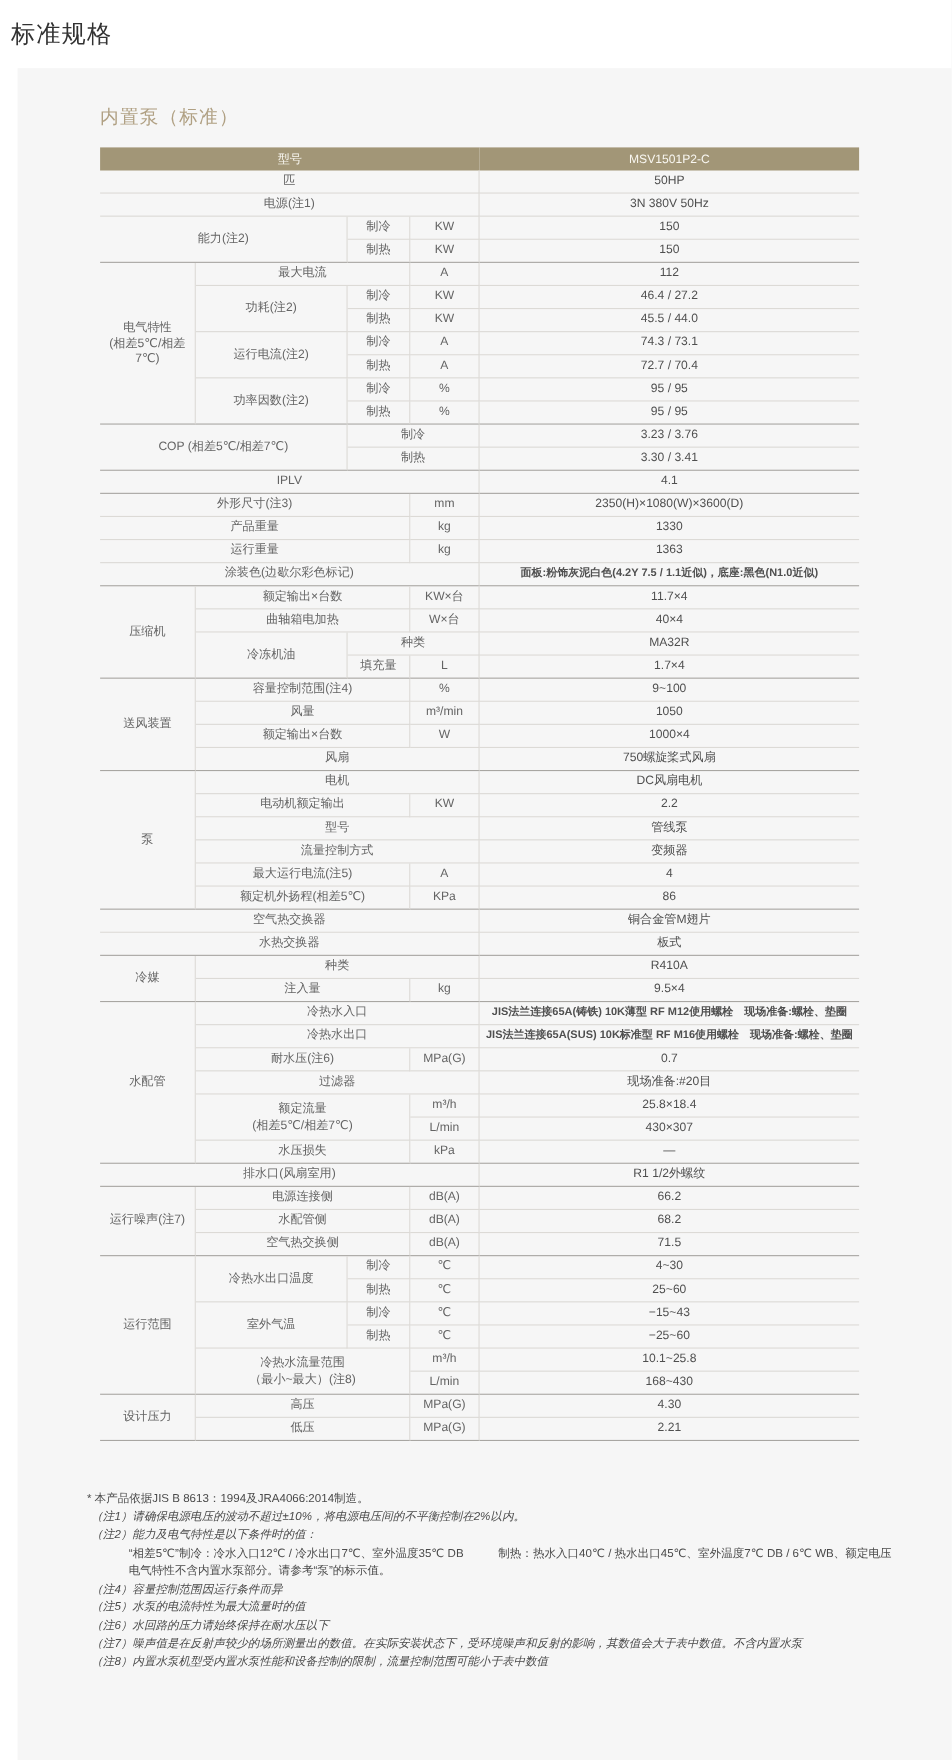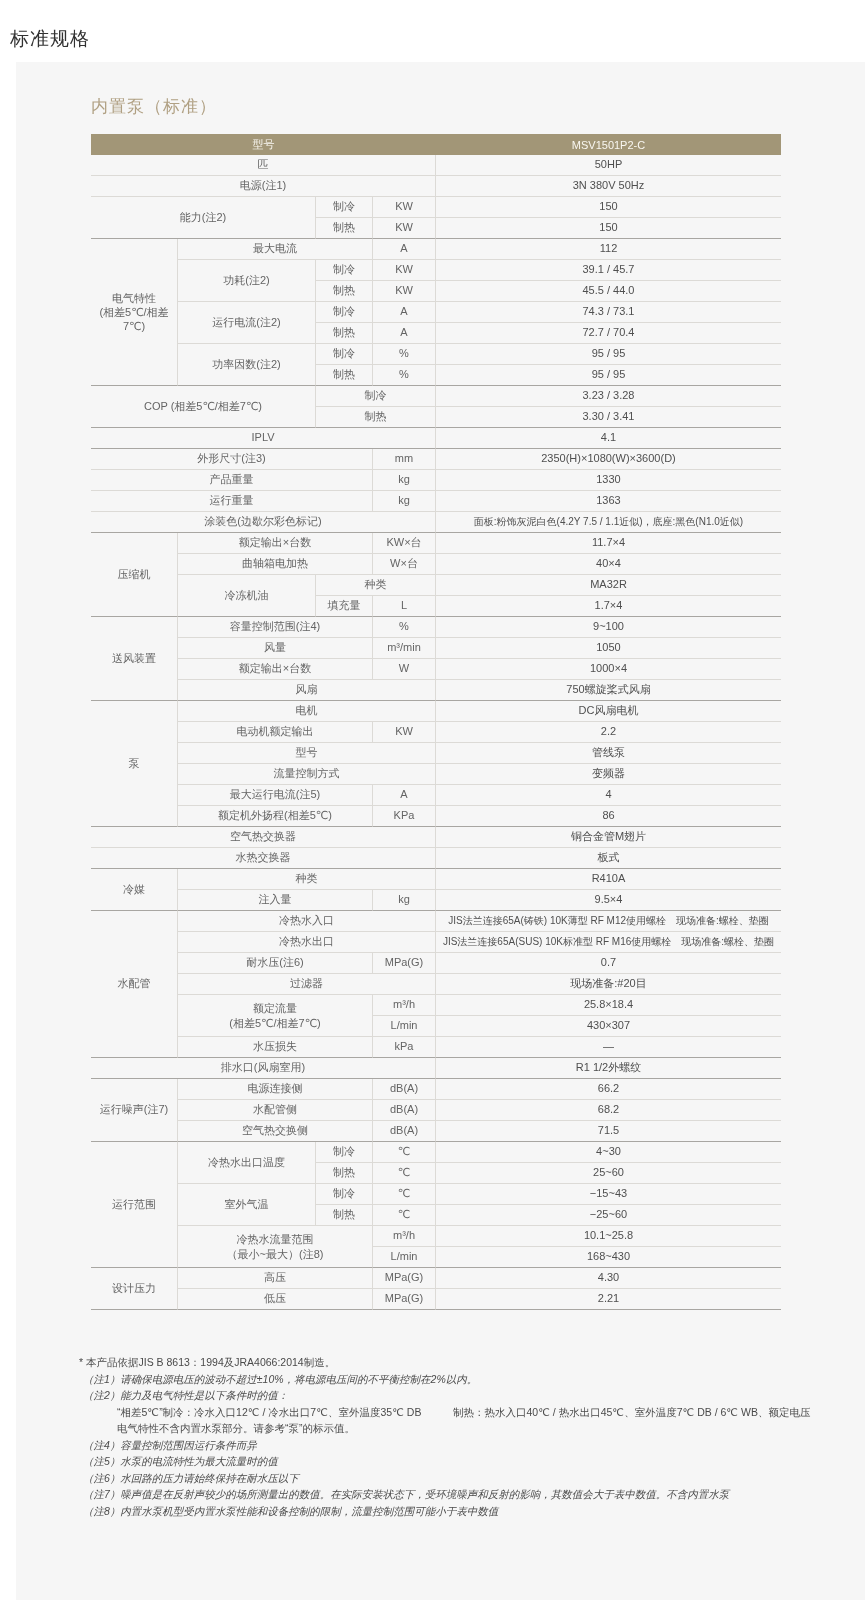--- a/index.html
+++ b/index.html
@@ -3,22 +3,22 @@
 <meta charset="utf-8">
 <style>
   html, body { margin:0; padding:0; }
   body {
     width:865px; height:1600px; position:relative; background:#ffffff;
     font-family:"Liberation Sans","DejaVu Sans",sans-serif;
     color:var(--text,#575757);
     overflow:hidden;
   }
   .page-title {
-    position:absolute; top:26px; left:10px;
-    font-size:19px; color:#323232; letter-spacing:1px;
+    position:absolute; top:16px; left:10px;
+    font-size:22px; color:#323232; letter-spacing:1px;
   }
   .panel {
     position:absolute; top:62px; left:16px; width:865px; height:1538px;
     background:var(--panel-bg,#f6f6f6);
   }
   .section-title {
     position:absolute; top:33px; left:75px;
     font-size:17px; color:var(--accent,#b0a083); letter-spacing:1px;
   }
   table.spec {
@@ -33,21 +33,21 @@
   }
   table.spec td {
     height:20px; padding:0 4px; text-align:center; vertical-align:middle;
     border-right:1px solid var(--border-light,#dcdad6);
     border-bottom:1px solid var(--border-light,#dcdad6);
     white-space:nowrap; overflow:hidden; line-height:1.25;
   }
   table.spec td.val { border-right:none; }
   table.spec td.secb { border-bottom-color:var(--border-dark,#a8a6a2); }
   table.spec td.multi { white-space:pre-line; line-height:1.3; }
-  table.spec td.long { font-size:10px; letter-spacing:0; }
+  table.spec td.long { font-size:10px; letter-spacing:0;font-weight:bold; }
   table.spec td.cat, table.spec td.lbl, table.spec td.sub, table.spec td.unit { color:#646464; }
   table.spec td.val { color:#4f4f4f; }
   .footnotes {
     position:absolute; top:1292px; left:63px; width:792px;
     font-size:10.5px; color:#4a4a4a; line-height:16.5px;
   }
   .fn { white-space:nowrap; }
   .fn.i1 { padding-left:4px;font-style:italic; }
   .fn.i2 { padding-left:38px; }
 </style>
@@ -97,21 +97,21 @@
           <td rowspan="7" class="cat secb multi">电气特性
 (相差5℃/相差7℃)</td>
           <td colspan="2" class="lbl">最大电流</td>
           <td class="unit">A</td>
           <td class="val">112</td>
         </tr>
         <tr>
           <td rowspan="2" class="lbl">功耗(注2)</td>
           <td class="sub">制冷</td>
           <td class="unit">KW</td>
-          <td class="val">39.1 / 45.7</td>
+          <td class="val">46.4 / 27.2</td>
         </tr>
         <tr>
           <td class="sub">制热</td>
           <td class="unit">KW</td>
           <td class="val">45.5 / 44.0</td>
         </tr>
         <tr>
           <td rowspan="2" class="lbl">运行电流(注2)</td>
           <td class="sub">制冷</td>
           <td class="unit">A</td>
@@ -129,21 +129,21 @@
           <td class="val">95 / 95</td>
         </tr>
         <tr>
           <td class="sub secb">制热</td>
           <td class="unit secb">%</td>
           <td class="val secb">95 / 95</td>
         </tr>
         <tr>
           <td colspan="2" rowspan="2" class="lbl secb">COP (相差5℃/相差7℃)</td>
           <td colspan="2" class="sub">制冷</td>
-          <td class="val">3.23 / 3.28</td>
+          <td class="val">3.23 / 3.76</td>
         </tr>
         <tr>
           <td colspan="2" class="sub secb">制热</td>
           <td class="val secb">3.30 / 3.41</td>
         </tr>
         <tr>
           <td colspan="4" class="lbl secb">IPLV</td>
           <td class="val secb">4.1</td>
         </tr>
         <tr>

